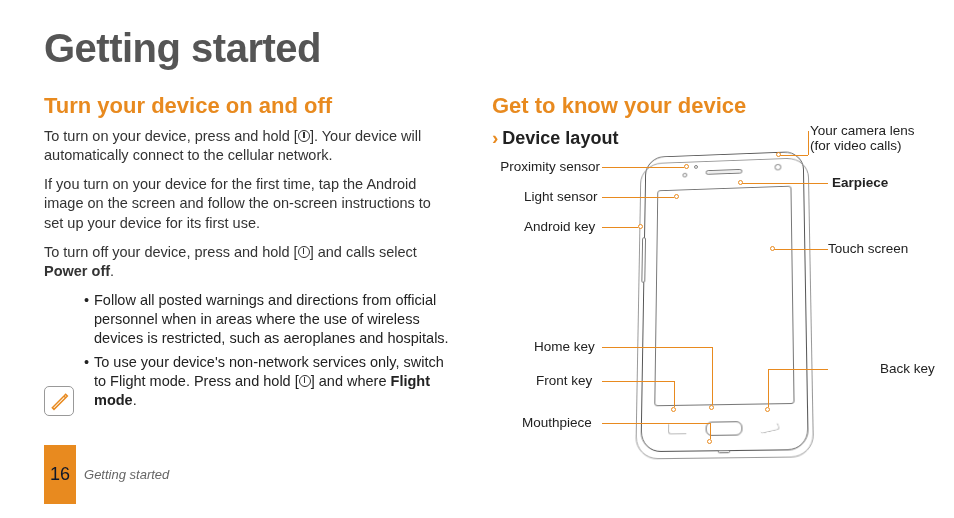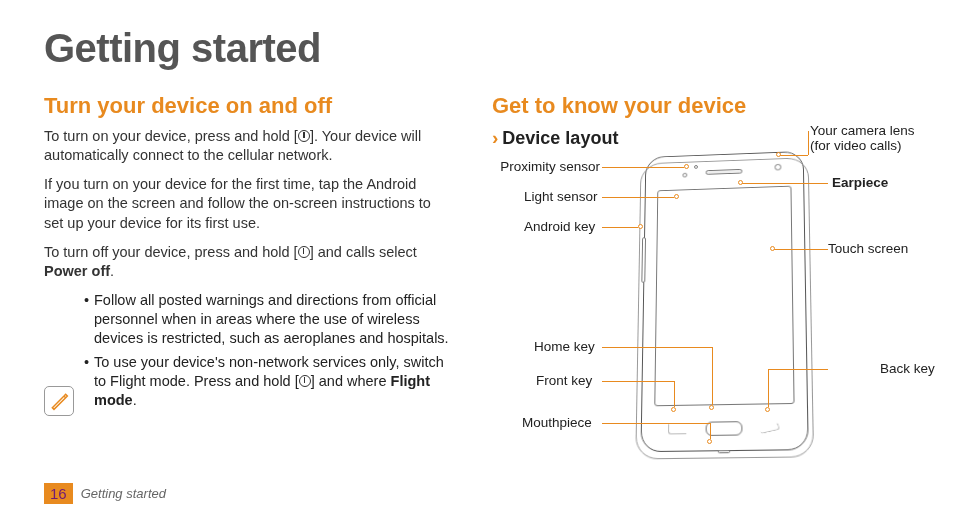--- a/index.html
+++ b/index.html
@@ -98,25 +98,25 @@
     bottom:14px;
     font-size:13px;
     color:#666;
     font-style:italic;
     display:flex;
     align-items:center;
     gap:8px;
   }
   .pnum {
     background:#e88a1f;
-    color:#701a75;
+    color:#0f172a;
     font-style:normal;
     font-weight:400;
-    padding:2px 6px;
-    font-size:15px;
+    padding:19px 6px;
+    font-size:18px;
   }
   
   .diagram {
     position:relative;
     width:420px;
     height:360px;
     margin-top:-32px;
   }
   .phone-body {
     position:absolute;

